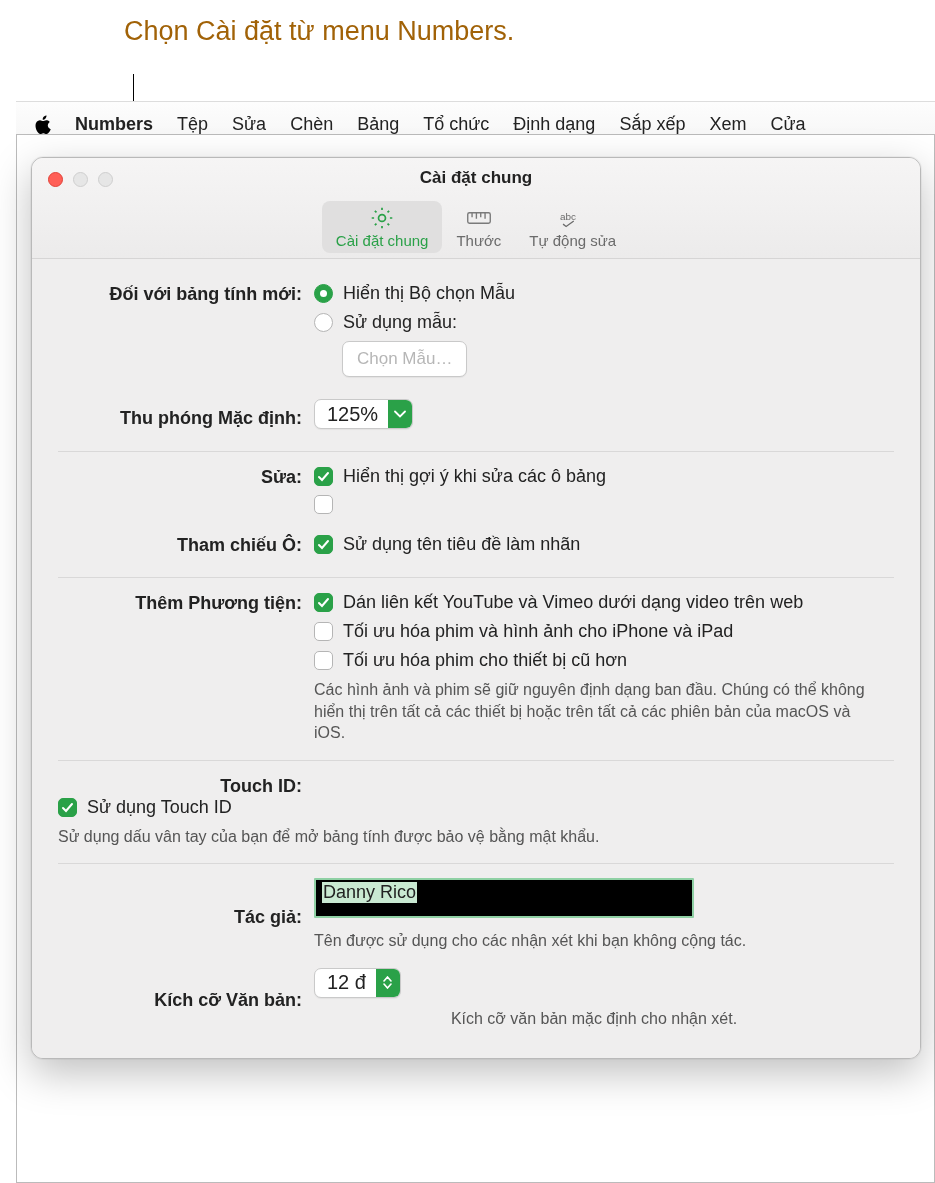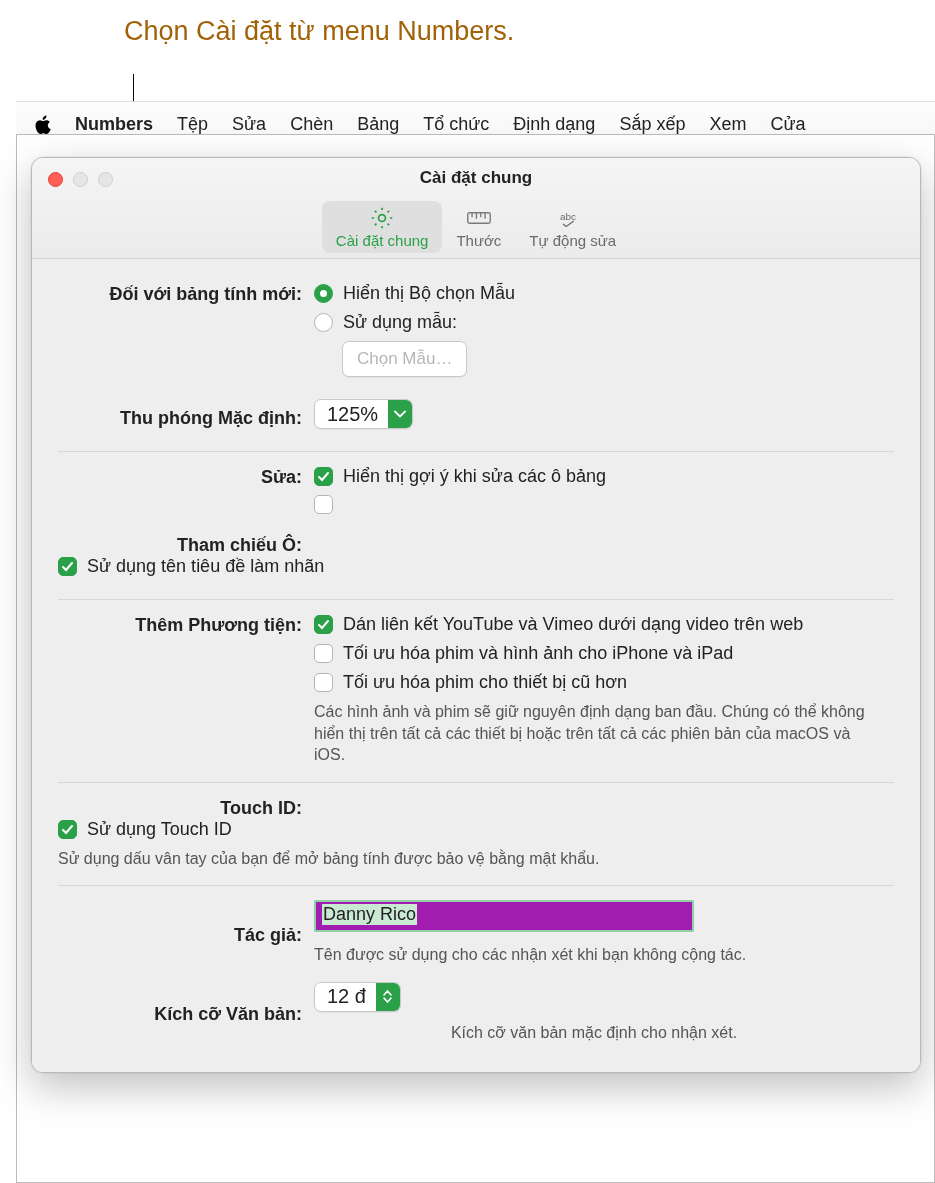--- a/index.html
+++ b/index.html
@@ -153,23 +153,23 @@
     background:#2aa148; width:24px;
     display:flex; flex-direction:column; align-items:center; justify-content:center;
   }
   .select .sc svg { width:9px; height:6px; }
   .select.single .sc svg { width:12px; height:8px; }
   .hint {
     font-size: 16px; color: #555; margin-top: 4px; line-height: 1.35;
     max-width: 560px;
   }
   .textfield {
-    width: 380px; height: 32px;
+    width: 380px; height: 40px;
     border: 2px solid #8fd0a4;
-    background: #a21caf; font-size: 18px;
+    background: #000000; font-size: 18px;
     padding: 2px 6px; border-radius: 1px;
   }
   .textfield .selbg {
     background:#c9e9d2; display:inline-block; padding:0 1px;
   }
 </style>
 </head>
 <body>
 
 <div class="callout">Chọn Cài đặt từ menu Numbers.</div>
@@ -279,21 +279,21 @@
                 </svg>
               </span>
             <span>Hiển thị gợi ý khi sửa các ô bảng</span>
           </div>
           <div class="check">
             <span class="c"></span>
           </div>
         </div>
       </div>
 
-      <div class="row" style="margin-top:12px;flex-direction:column;">
+      <div class="row" style="margin-top:12px;">
         <div class="lbl">Tham chiếu Ô:</div>
         <div class="val">
           <div class="check on">
             <span class="c">
                 <svg viewBox="0 0 13 13">
                   <path d="M2 7l3 3 6-7" stroke="#fff" stroke-width="2" fill="none" stroke-linecap="round"></path>
                 </svg>
               </span>
             <span>Sử dụng tên tiêu đề làm nhãn</span>
           </div>

